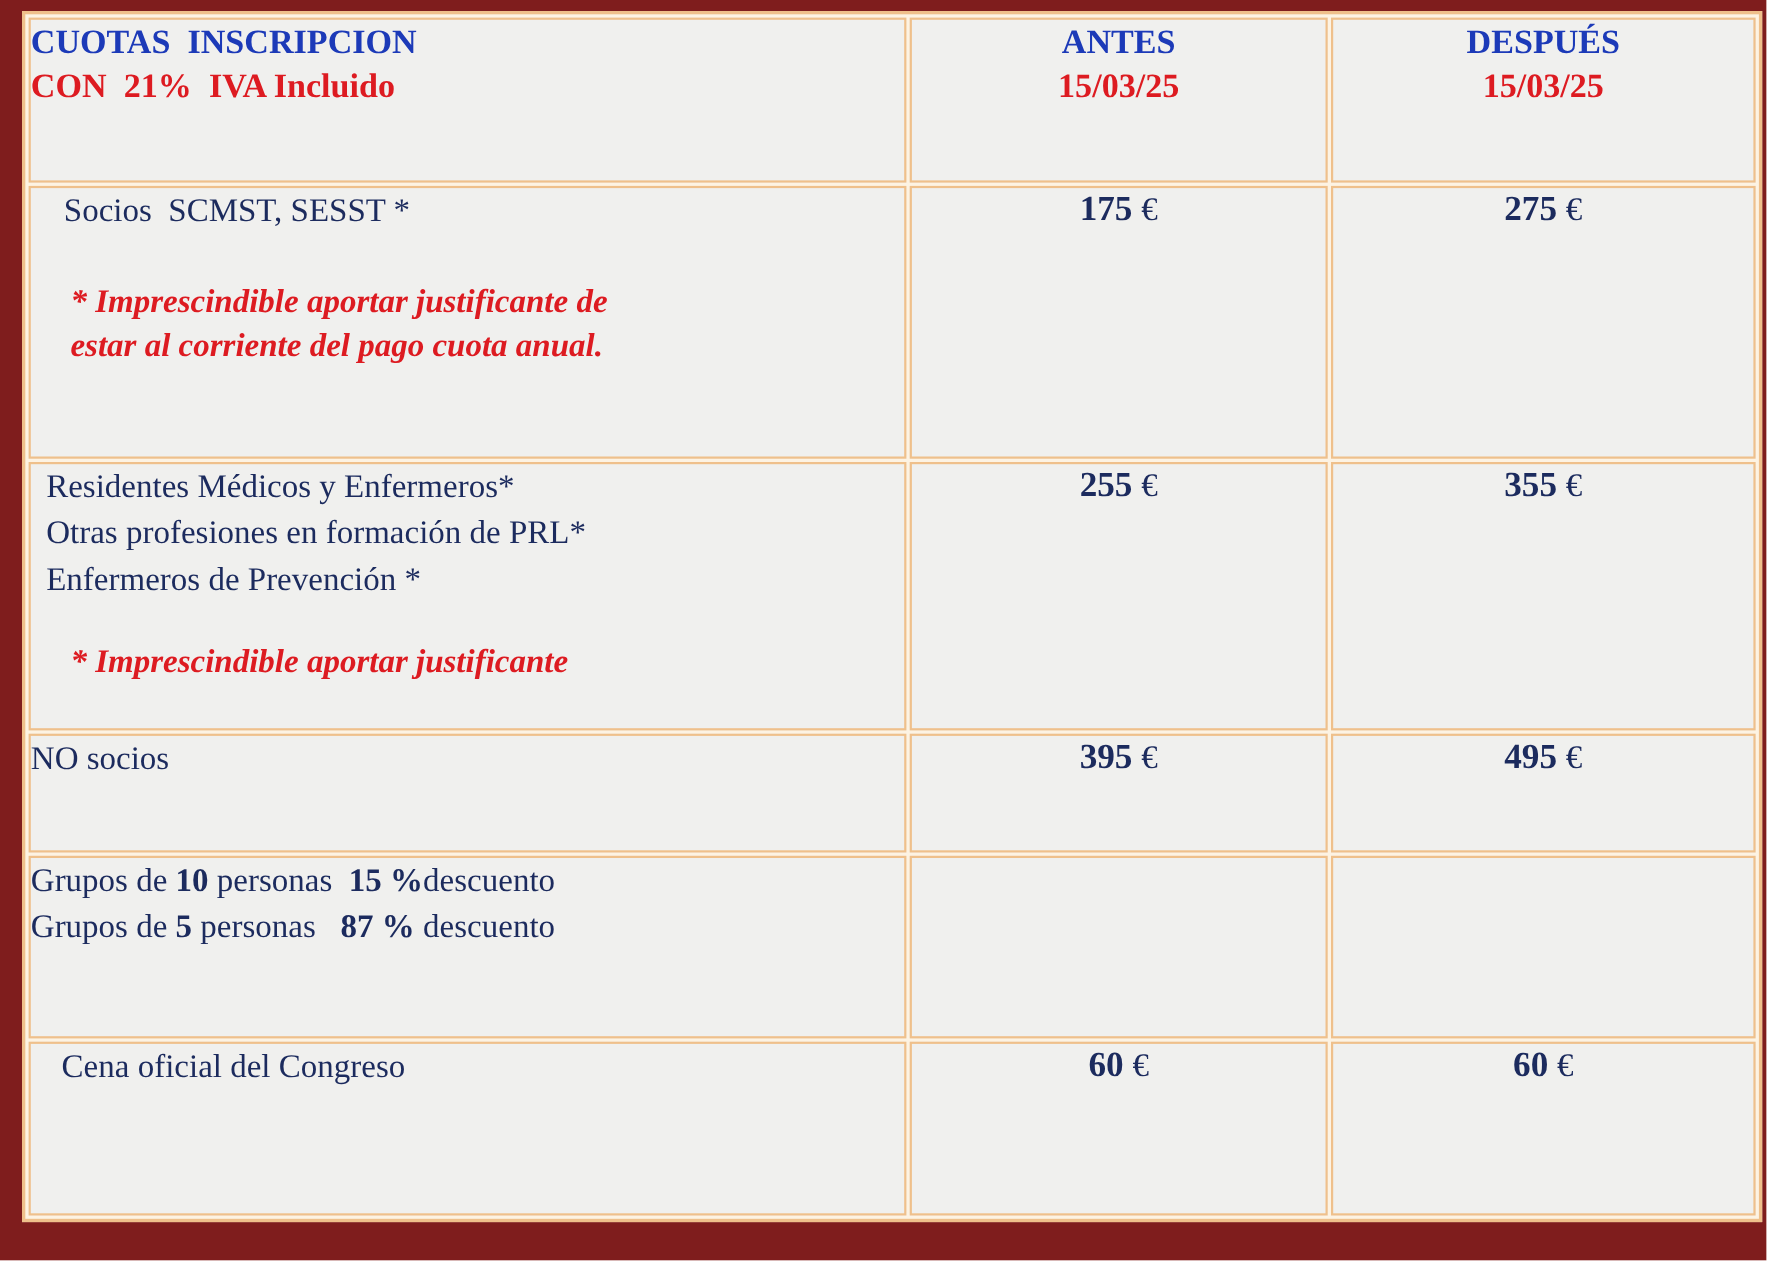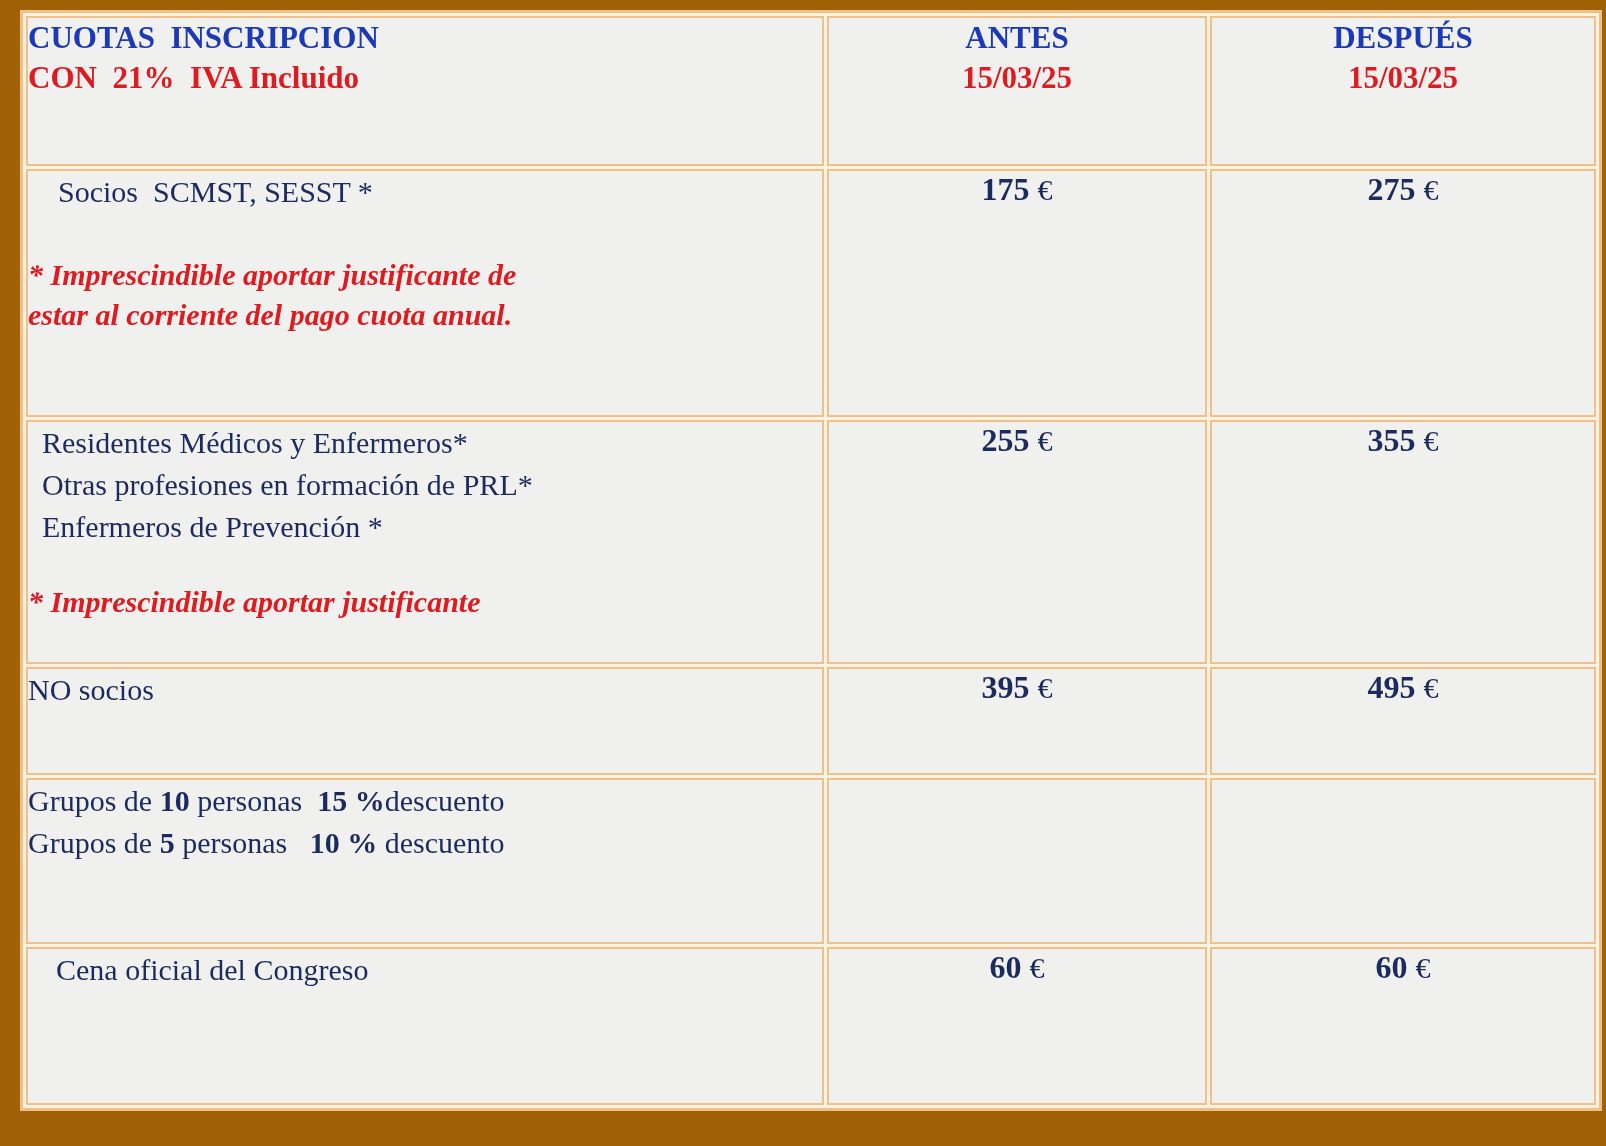--- a/index.html
+++ b/index.html
@@ -5,21 +5,21 @@
   html, body {
     margin: 0;
     padding: 0;
     background: #ffffff;
     font-family: "Liberation Serif", "DejaVu Serif", serif;
   }
   .page {
     position: relative;
     width: 1606px;
     height: 1146px;
-    background: #a16207;
+    background: #7f1d1d;
     overflow: hidden;
   }
   table.pricing {
     position: absolute;
     left: 20px;
     top: 10px;
     width: 1570px;
     border-collapse: separate;
     border-spacing: 3px;
     table-layout: fixed;
@@ -52,20 +52,21 @@
     font-size: 30px;
     line-height: 42px;
   }
   .red-note {
     color: #dd1b21;
     font-weight: bold;
     font-style: italic;
     font-size: 30px;
     line-height: 40px;
     white-space: pre-wrap;
+    padding-left: 36px;
   }
   .price-cell {
     vertical-align: middle;
     text-align: center;
   }
   .price-num {
     color: #1c2b5e;
     font-weight: bold;
     font-size: 32px;
   }
@@ -159,21 +160,21 @@
         <span class="price-num">395</span><span class="price-cur">€</span>
       </td>
       <td class="price-cell">
         <span class="price-num">495</span><span class="price-cur">€</span>
       </td>
     </tr>
 
     <tr style="height:166px">
       <td class="cell-label">
         <div class="t-line navy"><span>Grupos de </span><b>10</b><span> personas  </span><b>15 %</b><span>descuento</span></div>
-        <div class="t-line navy"><span>Grupos de </span><b>5</b><span> personas   </span><b>10 %</b><span> descuento</span></div>
+        <div class="t-line navy"><span>Grupos de </span><b>5</b><span> personas   </span><b>87 %</b><span> descuento</span></div>
       </td>
       <td></td>
       <td></td>
     </tr>
 
     <tr style="height:158px">
       <td class="cell-label cell-cena">
         <div class="t-line navy ind-cena">Cena oficial del Congreso</div>
       </td>
       <td class="price-cell">

